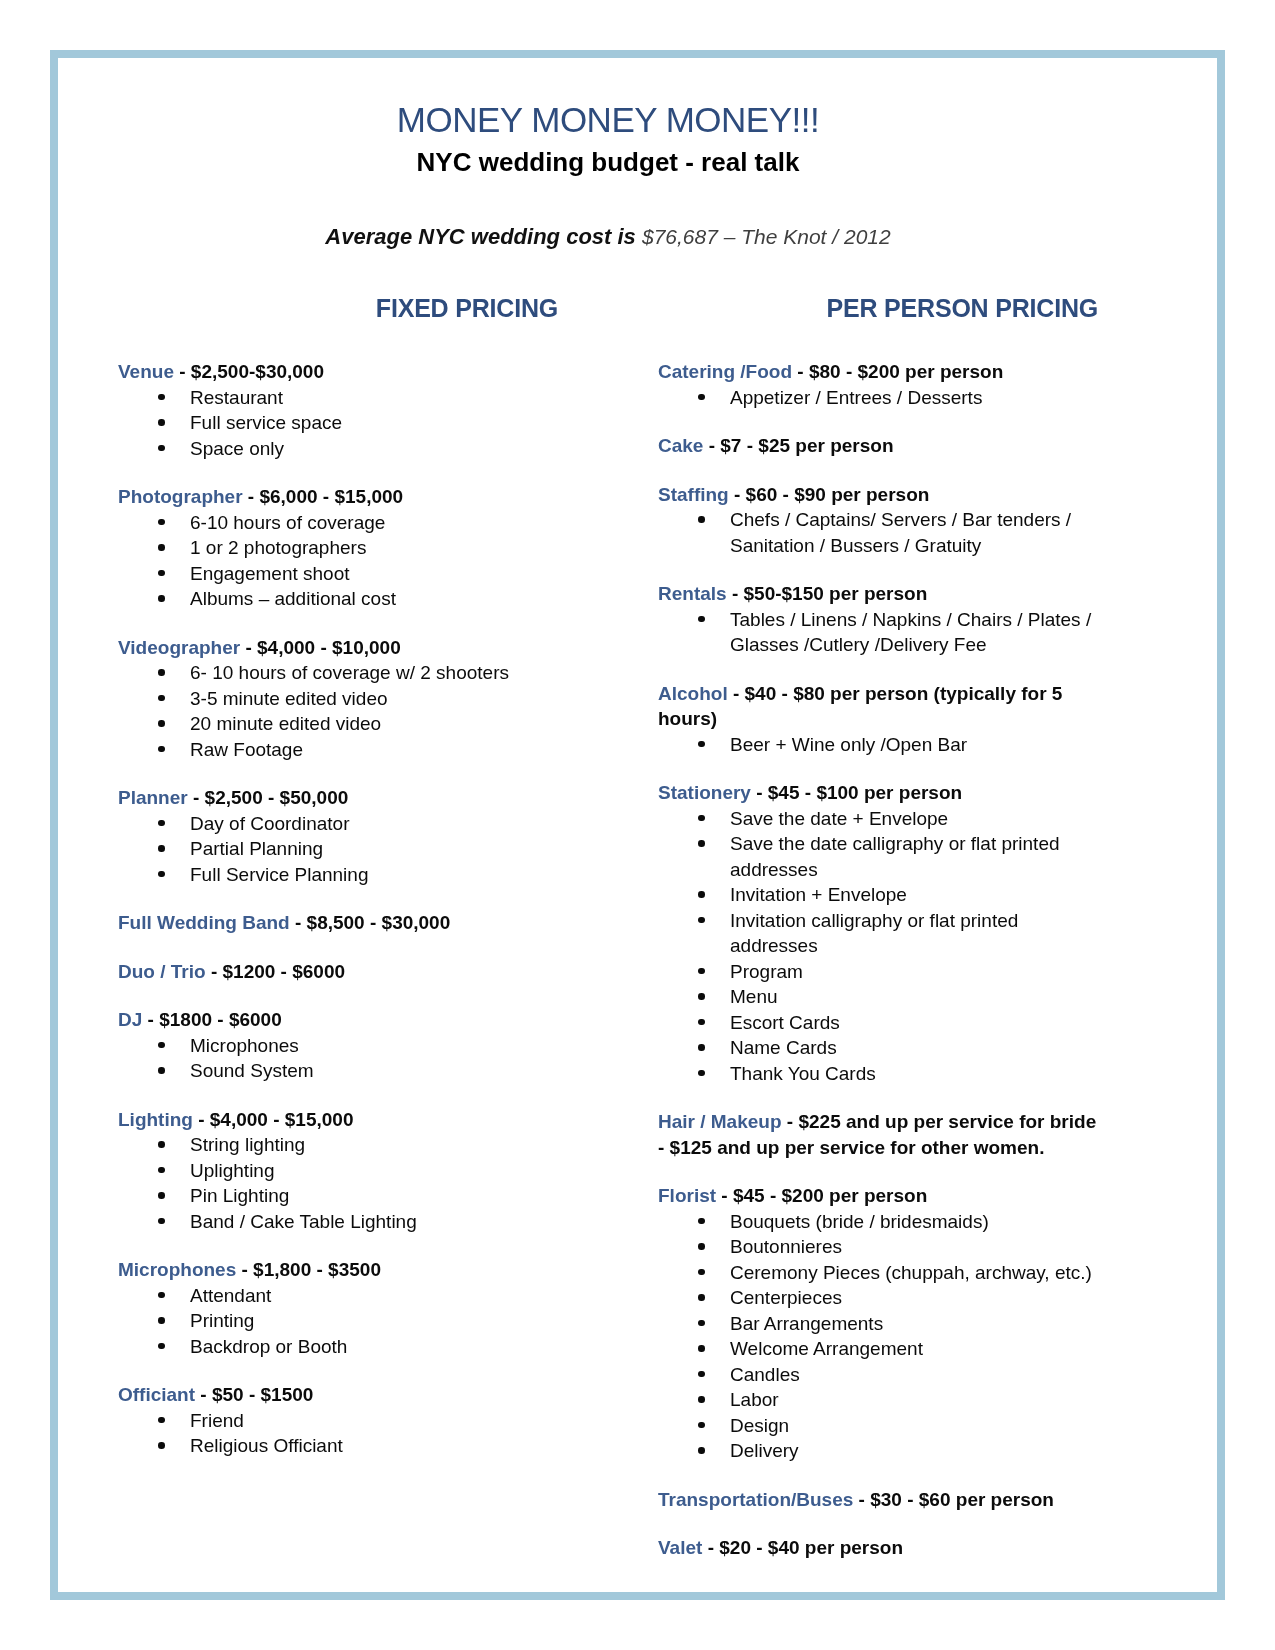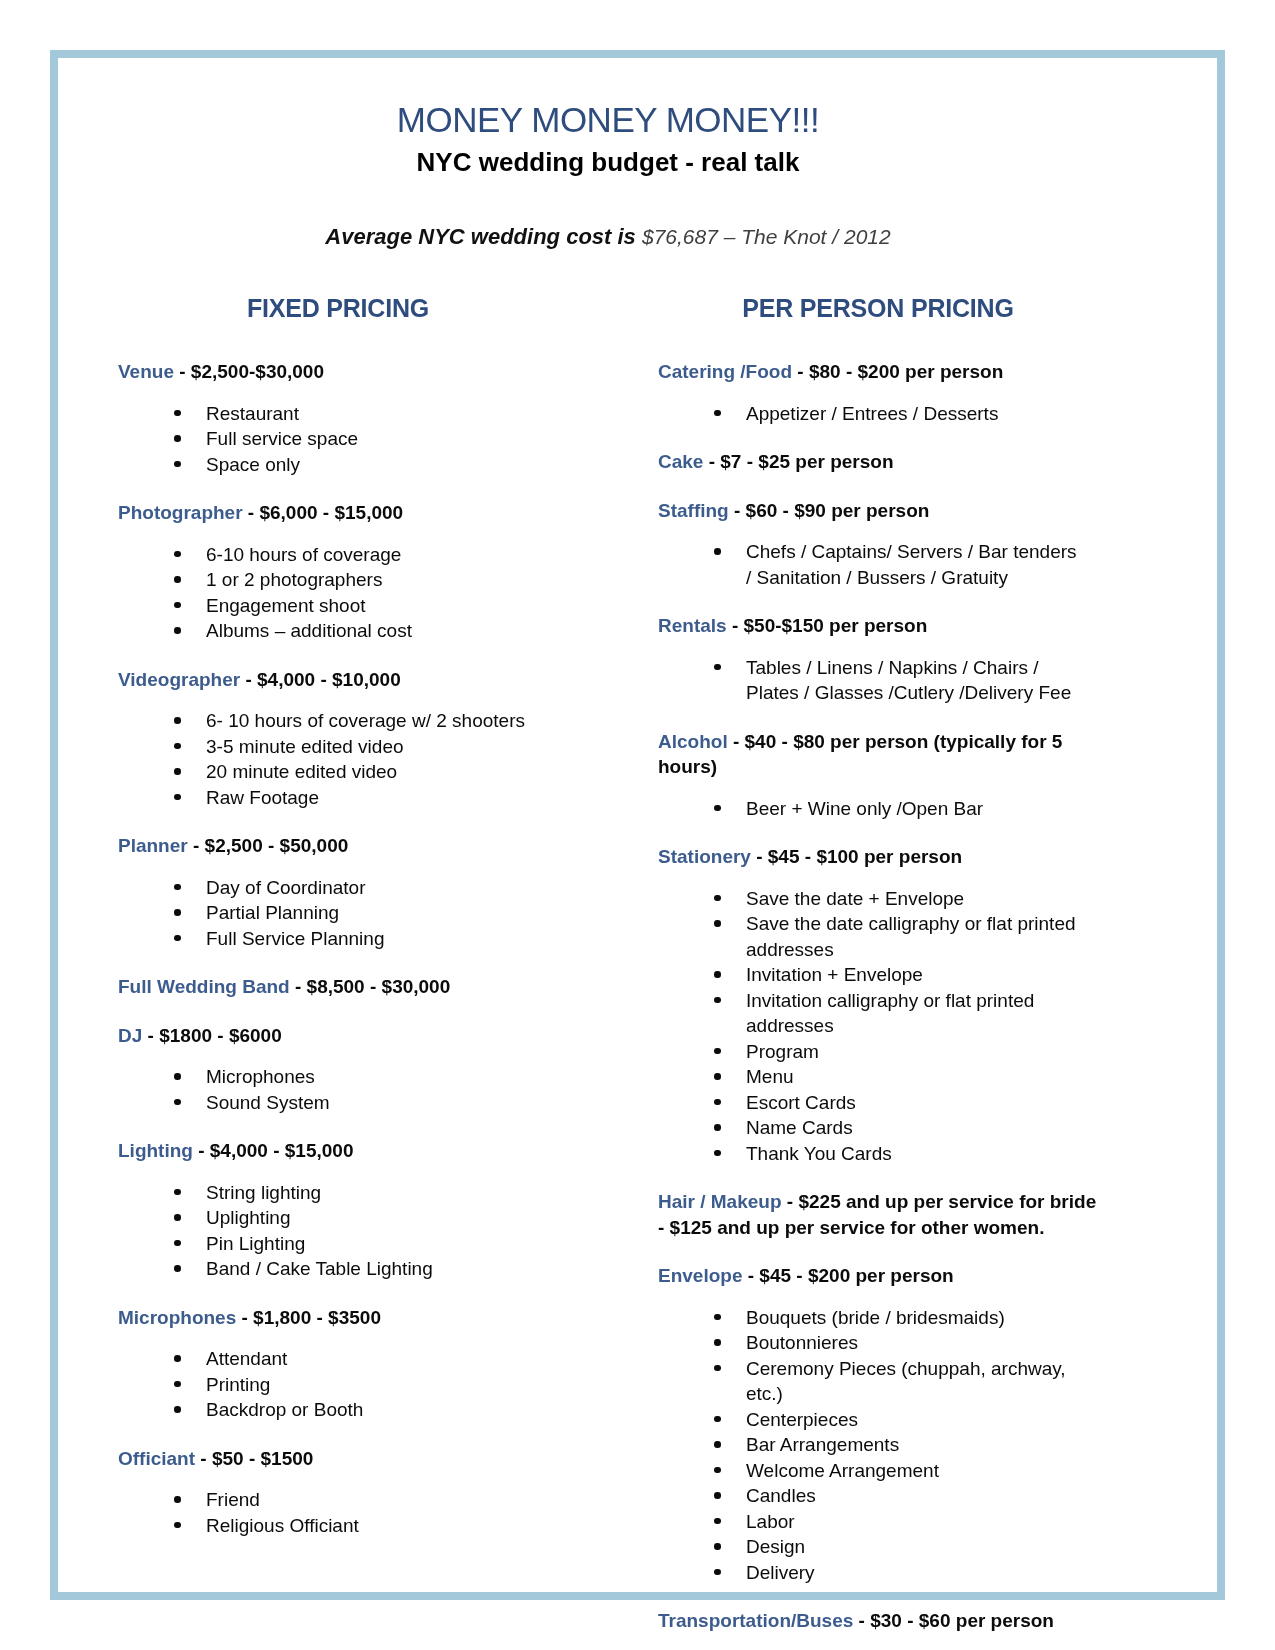--- a/index.html
+++ b/index.html
@@ -64,39 +64,39 @@
   }
   .cols{
     display:flex;
     gap:100px;
     margin-top:44px;
     align-items:flex-start;
   }
   .col{width:440px;flex:0 0 440px;}
   .col-header{
     margin:0 0 36px 0;
-    text-align:center;
+    text-align:right;
     font-size:25px;
     font-weight:bold;
     color:var(--header-blue);
     letter-spacing:-0.2px;
   }
   .section{margin:0 0 23px 0;}
   .cat{
     margin:0;
     font-size:19px;
     line-height:25.5px;
     font-weight:bold;
     white-space:pre-wrap;
   }
   .cat .cat-label{color:var(--label-blue);}
   .cat .cat-rest{color:var(--body-black);}
   ul.items{
     list-style:none;
-    margin:16px;
+    margin:0;
     padding:0;
   }
   ul.items li{
     position:relative;
     padding-left:72px;
     font-size:19px;
     line-height:25.5px;
     color:var(--body-black);
   }
   ul.items li .dot{
@@ -152,20 +152,23 @@
           <div class="section">
             <p class="cat"><span class="cat-label">Planner</span><span class="cat-rest"> - $2,500 - $50,000</span></p>
             <ul class="items">
               <li><span class="dot"></span><span>Day of Coordinator</span></li>
               <li><span class="dot"></span><span>Partial Planning</span></li>
               <li><span class="dot"></span><span>Full Service Planning</span></li>
             </ul>
           </div>
           <div class="section">
             <p class="cat"><span class="cat-label">Full Wedding Band</span><span class="cat-rest"> - $8,500 - $30,000</span></p>
+          </div>
+          <div class="section">
+            <p class="cat"><span class="cat-label">Duo / Trio</span><span class="cat-rest"> - $1200 - $6000</span></p>
           </div>
           <div class="section">
             <p class="cat"><span class="cat-label">DJ</span><span class="cat-rest"> - $1800 - $6000</span></p>
             <ul class="items">
               <li><span class="dot"></span><span>Microphones</span></li>
               <li><span class="dot"></span><span>Sound System</span></li>
             </ul>
           </div>
           <div class="section">
             <p class="cat"><span class="cat-label">Lighting</span><span class="cat-rest"> - $4,000 - $15,000</span></p>
@@ -234,21 +237,21 @@
               <li><span class="dot"></span><span>Menu</span></li>
               <li><span class="dot"></span><span>Escort Cards</span></li>
               <li><span class="dot"></span><span>Name Cards</span></li>
               <li><span class="dot"></span><span>Thank You Cards</span></li>
             </ul>
           </div>
           <div class="section">
             <p class="cat"><span class="cat-label">Hair / Makeup</span><span class="cat-rest"> - $225 and up per service for bride - $125 and up per service for other women.</span></p>
           </div>
           <div class="section">
-            <p class="cat"><span class="cat-label">Envelope</span><span class="cat-rest"> - $45 - $200 per person</span></p>
+            <p class="cat"><span class="cat-label">Florist</span><span class="cat-rest"> - $45 - $200 per person</span></p>
             <ul class="items">
               <li><span class="dot"></span><span>Bouquets (bride / bridesmaids)</span></li>
               <li><span class="dot"></span><span>Boutonnieres</span></li>
               <li><span class="dot"></span><span>Ceremony Pieces (chuppah, archway, etc.)</span></li>
               <li><span class="dot"></span><span>Centerpieces</span></li>
               <li><span class="dot"></span><span>Bar Arrangements</span></li>
               <li><span class="dot"></span><span>Welcome Arrangement</span></li>
               <li><span class="dot"></span><span>Candles</span></li>
               <li><span class="dot"></span><span>Labor</span></li>
               <li><span class="dot"></span><span>Design</span></li>

